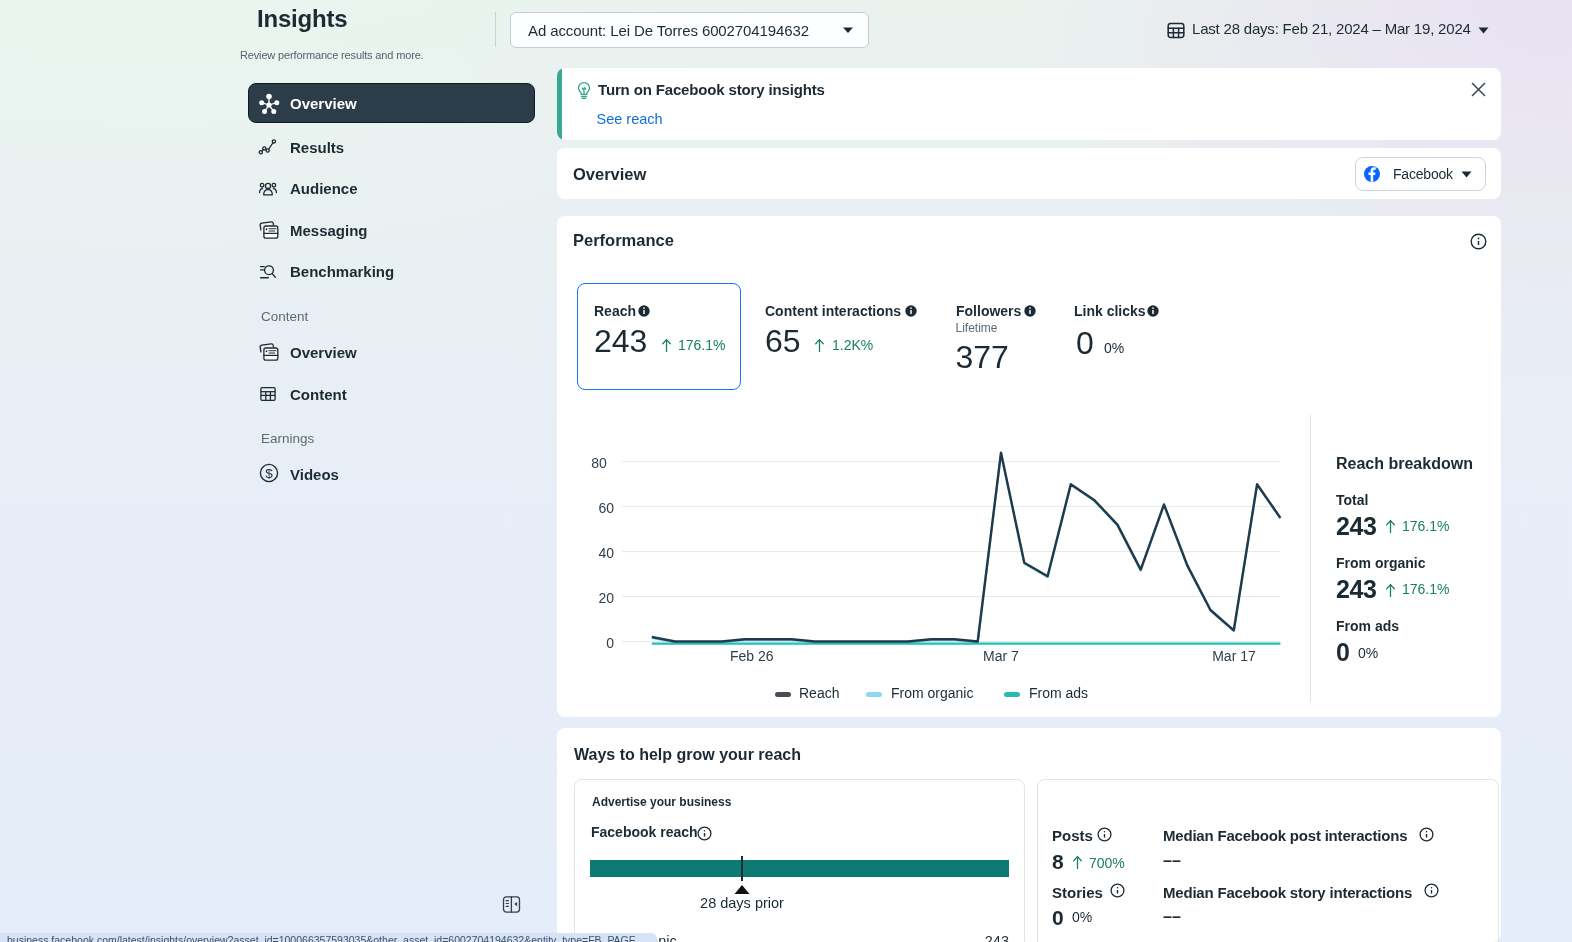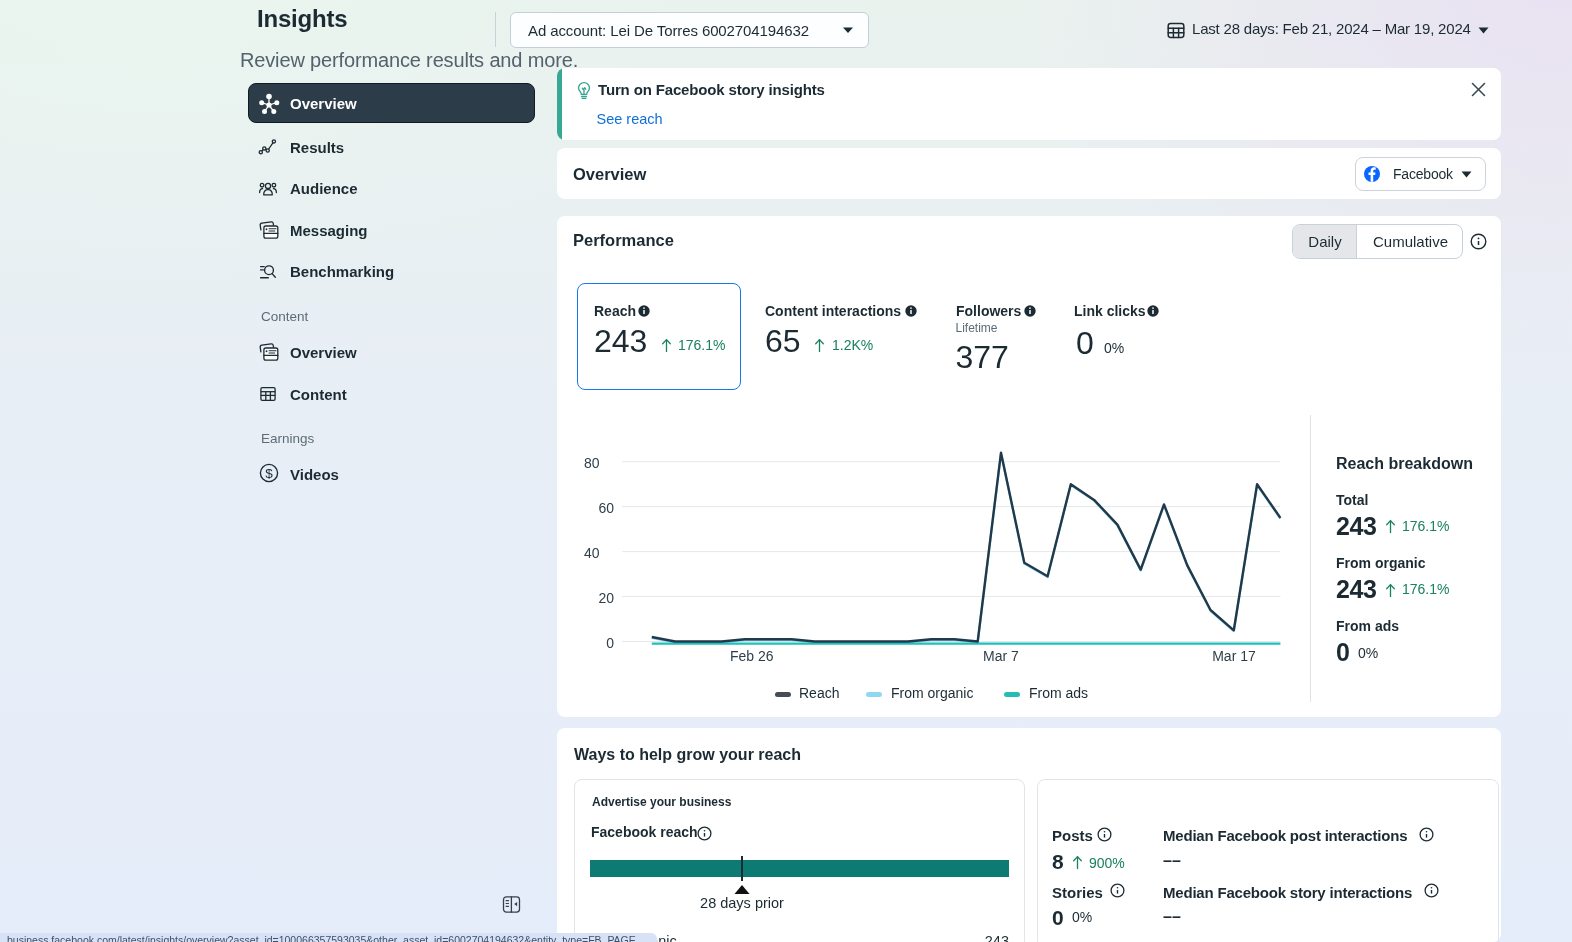--- a/index.html
+++ b/index.html
@@ -18,21 +18,21 @@
 .lb{font-size:14px;font-weight:700;color:#1c2b33}
 .big{font-size:32px;font-weight:400}
 .pct{font-size:14px}
 .inf{position:absolute}
 </style>
 </head>
 <body>
 <div id="page">
 
 <div class="a b" style="left:257px;top:7px;font-size:24px;letter-spacing:-.2px">Insights</div>
-<div class="a" style="left:240px;top:50px;font-size:20px;color:#54626e;letter-spacing:-.15px">Review performance results and more.</div>
+<div class="a" style="left:240px;top:50px;font-size:11px;color:#54626e;letter-spacing:-.15px">Review performance results and more.</div>
 <div class="a" style="left:495px;top:12px;width:1px;height:35px;background:#c9d1d9"></div>
 <div class="a" style="left:510px;top:12px;width:359px;height:36px;background:#fdfeff;border:1px solid #c5ced6;border-radius:6px"></div>
 <div class="a" style="left:528px;top:22.5px;font-size:15px;letter-spacing:-.1px">Ad account: Lei De Torres 6002704194632</div>
 <svg class="a" style="left:841px;top:25px" width="14" height="10" viewBox="0 0 14 10">
       <path d="M2 2.5 L7 8 L12 2.5 Z" fill="#1c2b33"></path>
     </svg>
 
 <svg class="a" style="left:1166px;top:20px" width="20" height="20" viewBox="0 0 20 20">
       <rect x="2.2" y="3.4" width="15.6" height="14" rx="2.4" class="ic"></rect>
       <line x1="2.2" y1="8.2" x2="17.8" y2="8.2" class="ic"></line>
@@ -183,25 +183,20 @@
       <circle cx="8" cy="8" r="8" fill="#0866ff"></circle>
       <path d="M11.1 9 l0.4 -2.4 H9.2 V5 c0,-0.68 0.33,-1.34 1.4,-1.34 h1.1 V1.6 C11.7 1.44 10.85 1.3 10.05 1.3 c-2.05 0 -3.4 1.25 -3.4 3.5 v1.8 H4.5 V9 h2.15 v6.75 a8 8 0 0 0 2.55,0 V9 Z" fill="#fff"></path>
     </svg>
 <div class="a" style="left:1393px;top:167px;font-size:14px;letter-spacing:-.2px">Facebook</div>
 <svg class="a" style="left:1460px;top:170px" width="13" height="9" viewBox="0 0 13 9">
       <path d="M1.5 1.5 L6.5 7.5 L11.5 1.5 Z" fill="#1c2b33"></path>
     </svg>
 
 <div class="card" style="left:557px;top:216px;width:944px;height:501px"></div>
 <div class="a b" style="left:573px;top:231.8px;font-size:16.5px">Performance</div>
-<div class="a" style="left:1292px;top:224px;width:171px;height:35px;border:1px solid #c8d0d8;border-radius:8px;background:#fff;overflow:hidden">
- <div style="position:absolute;left:0;top:0;width:64px;height:35px;background:#e4e6ea;border-right:1px solid #c8d0d8"></div>
- <div style="position:absolute;left:0;top:9px;width:64px;text-align:center;font-size:15px;line-height:1.1">Daily</div>
- <div style="position:absolute;left:64px;top:9px;width:107px;text-align:center;font-size:15px;line-height:1.1">Cumulative</div>
-</div>
 <svg class="a" style="left:1470px;top:233px" width="17" height="17" viewBox="0 0 17 17">
       <circle cx="8.5" cy="8.5" r="7.3" fill="none" stroke="#1c2b33" stroke-width="1.4"></circle>
       <line x1="8.5" y1="8" x2="8.5" y2="12" stroke="#1c2b33" stroke-width="1.5"></line>
       <circle cx="8.5" cy="5.4" r="0.9" fill="#1c2b33"></circle>
     </svg>
 
 <div class="a" style="left:577px;top:283px;width:164px;height:107px;border:1.5px solid #1877f2;border-radius:8px"></div>
 <div class="a lb" style="left:594px;top:303.7px">Reach</div>
 <svg class="inf" style="left:638px;top:305px" width="12" height="12" viewBox="0 0 12 12">
       <circle cx="6" cy="6" r="5.7" fill="#1c2b33"></circle>
@@ -255,23 +250,23 @@
         <line x1="65" y1="21.7" x2="723.4" y2="21.7"></line>
         <line x1="65" y1="66.6" x2="723.4" y2="66.6"></line>
         <line x1="65" y1="111.6" x2="723.4" y2="111.6"></line>
         <line x1="65" y1="156.5" x2="723.4" y2="156.5"></line>
         <line x1="65" y1="201.5" x2="723.4" y2="201.5"></line>
       </g>
 <polyline points="94.8,197.8 118.1,202.3 141.4,202.3 164.6,202.3 187.9,200.1 211.2,200.1 234.5,200.1 257.8,202.3 281.0,202.3 304.3,202.3 327.6,202.3 350.9,202.3 374.2,200.1 397.4,200.1 420.7,202.3 444.0,13.5 467.3,123.6 490.6,137.1 513.8,45.0 537.1,60.7 560.4,85.4 583.7,130.4 607.0,65.2 630.2,125.9 653.5,170.8 676.8,191.1 700.1,45.0 723.4,78.7" fill="none" stroke="#7fd2ee" stroke-width="2.2" stroke-linejoin="round"></polyline>
 <line x1="94.8" y1="203.6" x2="723.4" y2="203.6" stroke="#1ec0ba" stroke-width="2.2"></line>
 <polyline points="94.8,197.0 118.1,201.5 141.4,201.5 164.6,201.5 187.9,199.3 211.2,199.3 234.5,199.3 257.8,201.5 281.0,201.5 304.3,201.5 327.6,201.5 350.9,201.5 374.2,199.3 397.4,199.3 420.7,201.5 444.0,12.7 467.3,122.8 490.6,136.3 513.8,44.2 537.1,59.9 560.4,84.6 583.7,129.6 607.0,64.4 630.2,125.1 653.5,170.0 676.8,190.3 700.1,44.2 723.4,77.9" fill="none" stroke="#22394a" stroke-width="2.4" stroke-linejoin="round"></polyline>
 </svg>
-<div class="a" style="left:584px;top:456.4px;width:30px;text-align:left;font-size:14px;color:#2f3f4a">80</div>
+<div class="a" style="left:584px;top:456.4px;width:30px;text-align:center;font-size:14px;color:#2f3f4a">80</div>
 <div class="a" style="left:584px;top:501.4px;width:30px;text-align:right;font-size:14px;color:#2f3f4a">60</div>
-<div class="a" style="left:584px;top:546.3px;width:30px;font-size:14px;color:#2f3f4a">40</div>
+<div class="a" style="left:584px;top:546.3px;width:30px;text-align:right;font-size:14px;color:#2f3f4a">40</div>
 <div class="a" style="left:584px;top:591.3px;width:30px;text-align:right;font-size:14px;color:#2f3f4a">20</div>
 <div class="a" style="left:584px;top:636.2px;width:30px;text-align:right;font-size:14px;color:#2f3f4a">0</div>
 <div class="a" style="left:730px;top:648.8px;width:80px;text-align:left;font-size:14px;color:#2f3f4a">Feb 26</div>
 <div class="a" style="left:961px;top:648.8px;width:80px;text-align:center;font-size:14px;color:#2f3f4a">Mar 7</div>
 <div class="a" style="left:1194px;top:648.8px;width:80px;text-align:center;font-size:14px;color:#2f3f4a">Mar 17</div>
 
 <div class="a" style="left:774.7px;top:692.3px;width:16px;height:4.5px;border-radius:3px;background:#464d54"></div>
 <div class="a" style="left:799px;top:686.4px;font-size:14px">Reach</div>
 <div class="a" style="left:866px;top:692.3px;width:16px;height:4.5px;border-radius:3px;background:#8ed8f4"></div>
 <div class="a" style="left:891px;top:686.4px;font-size:14px">From organic</div>
@@ -334,21 +329,21 @@
       <line x1="7.5" y1="7" x2="7.5" y2="10.6" stroke="#1c2b33" stroke-width="1.4"></line>
       <circle cx="7.5" cy="4.7" r="0.8" fill="#1c2b33"></circle>
     </svg>
 <div class="a b" style="left:1052px;top:851.3px;font-size:21px">8</div>
 <svg class="a" style="left:1072px;top:855px" width="11" height="14.5" viewBox="0 0 11 14.5">
       <g stroke="#19815f" stroke-width="1.3" fill="none" stroke-linecap="round" stroke-linejoin="round">
         <line x1="5.5" y1="13.6" x2="5.5" y2="1.8"></line>
         <polyline points="1.7,5.7 5.5,1.6 9.3,5.7"></polyline>
       </g>
     </svg>
-<div class="a grn pct" style="left:1089px;top:855.7px">900%</div>
+<div class="a grn pct" style="left:1089px;top:855.7px">700%</div>
 <div class="a b" style="left:1163px;top:853px;font-size:16px">––</div>
 <div class="a b" style="left:1052px;top:884.5px;font-size:15px">Stories</div>
 <svg class="a" style="left:1110px;top:883px" width="15" height="15" viewBox="0 0 15 15">
       <circle cx="7.5" cy="7.5" r="6.4" fill="none" stroke="#1c2b33" stroke-width="1.3"></circle>
       <line x1="7.5" y1="7" x2="7.5" y2="10.6" stroke="#1c2b33" stroke-width="1.4"></line>
       <circle cx="7.5" cy="4.7" r="0.8" fill="#1c2b33"></circle>
     </svg>
 <div class="a b" style="left:1163px;top:884.5px;font-size:15px;letter-spacing:-.2px">Median Facebook story interactions</div>
 <svg class="a" style="left:1424px;top:883px" width="15" height="15" viewBox="0 0 15 15">
       <circle cx="7.5" cy="7.5" r="6.4" fill="none" stroke="#1c2b33" stroke-width="1.3"></circle>

